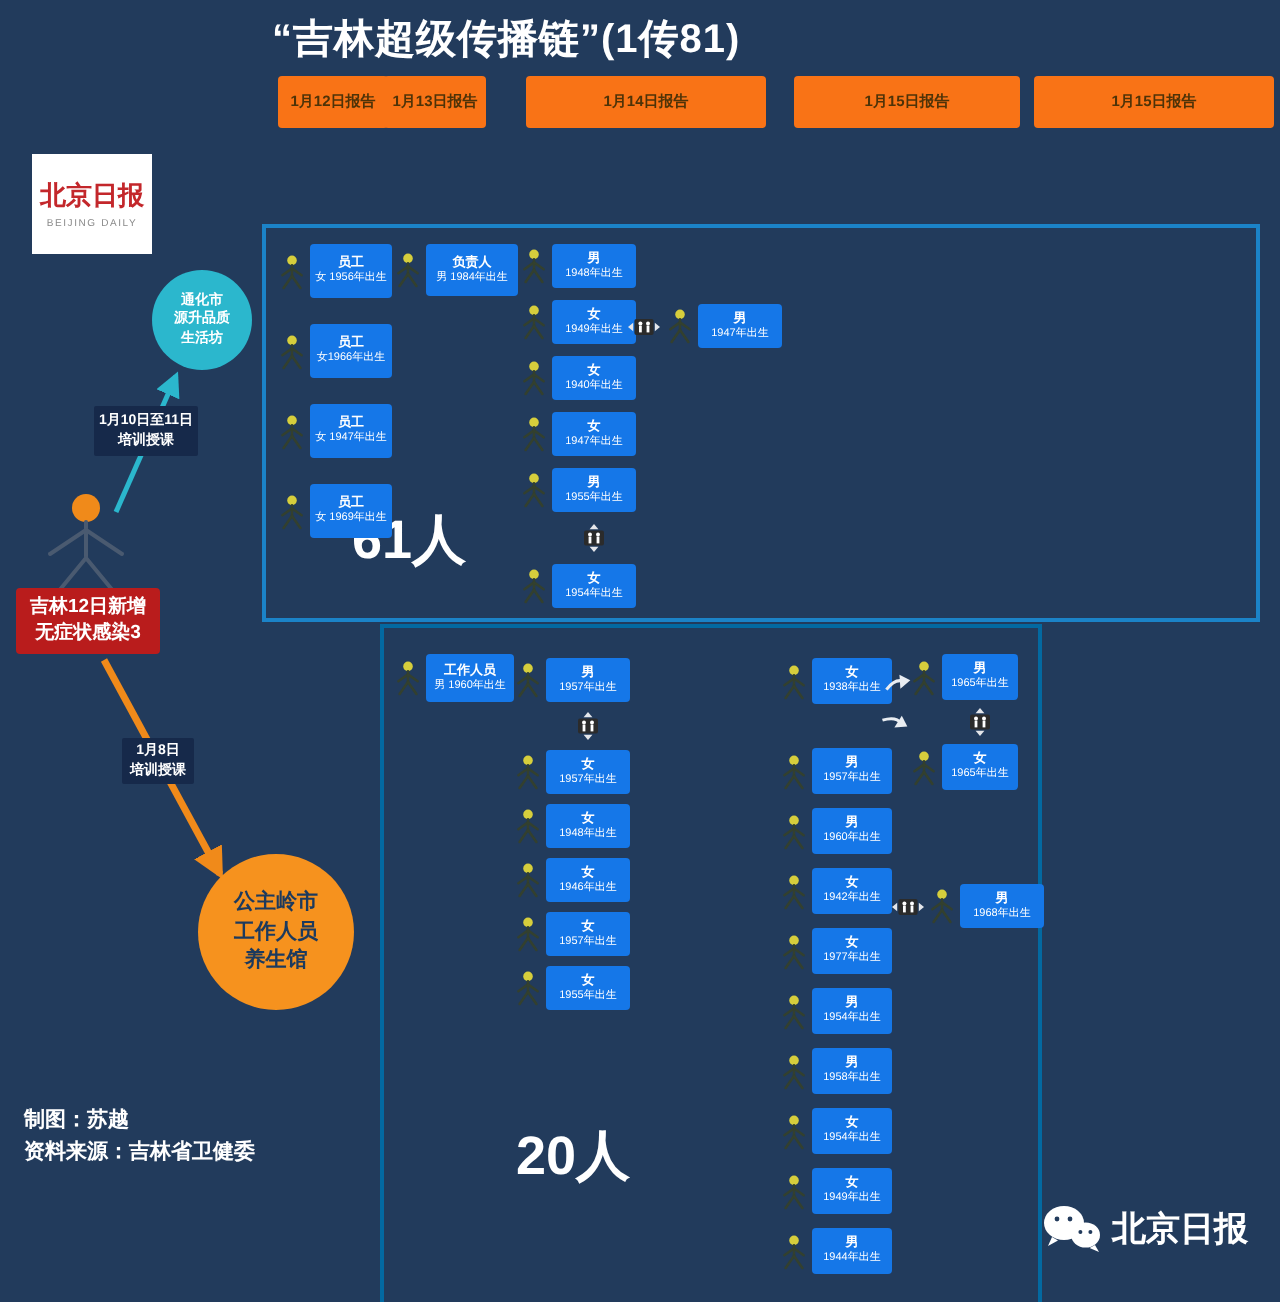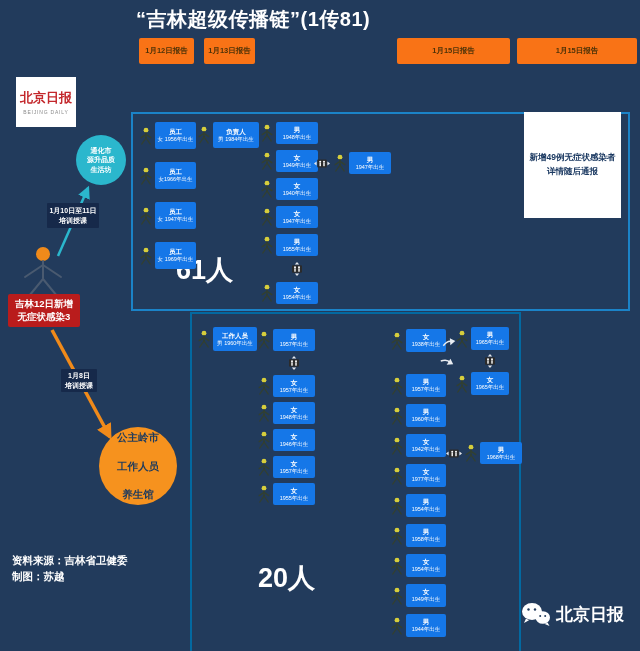--- a/index.html
+++ b/index.html
@@ -3,34 +3,34 @@
 <meta charset="utf-8">
 <style>
   html,body{margin:0;padding:0;background:#111;}
   .canvas{position:relative;width:640px;height:651px;background:#223B5C;overflow:hidden;
           font-family:"Liberation Sans","DejaVu Sans",sans-serif;}
 
   .title{position:absolute;left:136px;top:6px;color:#fff;font-size:20px;font-weight:bold;letter-spacing:.5px;white-space:nowrap;z-index:4;}
 
   .rbtn{position:absolute;top:38px;height:26px;background:#f97316;color:#4e3308;font-size:7.5px;font-weight:bold;
         display:flex;align-items:center;justify-content:center;border-radius:2px;z-index:4;}
-  #b1{left:139px;width:55px}#b2{left:204px;width:51px}#b3{left:263px;width:120px}
+  #b1{left:139px;width:55px}#b2{left:192px;width:51px}#b3{left:263px;width:120px}
   #b4{left:397px;width:113px}#b5{left:517px;width:120px}
 
   .logo-box{position:absolute;left:16px;top:77px;width:60px;height:50px;background:#fff;z-index:4;
             display:flex;flex-direction:column;align-items:center;justify-content:center;gap:2px;}
   .logo-cn{color:#c3272b;font-family:"Liberation Serif","DejaVu Serif",serif;font-weight:bold;font-size:13px;white-space:nowrap;}
   .logo-en{color:#8a8a8a;font-size:5px;letter-spacing:.8px;white-space:nowrap;}
 
   .edges-svg{position:absolute;left:0;top:0;z-index:1;pointer-events:none;}
 
   .venue{position:absolute;border-radius:50%;display:flex;flex-direction:column;align-items:center;justify-content:center;
          text-align:center;z-index:2;}
   #venue-top{left:76px;top:135px;width:50px;height:50px;background:#2BB7CD;color:#fff;font-size:7px;font-weight:bold;line-height:1.3;}
-  #venue-bottom{left:99px;top:427px;width:78px;height:78px;background:#F6921E;color:#1c3a5e;font-size:10.5px;font-weight:bold;line-height:1.4;gap:14px;}
+  #venue-bottom{left:99px;top:427px;width:78px;height:78px;background:#F6921E;color:#1c3a5e;font-size:10.5px;font-weight:bold;line-height:1.4;}
 
   .edge-label{position:absolute;background:#16294a;color:#fff;text-align:center;z-index:3;border-radius:1px;
               display:flex;flex-direction:column;justify-content:center;font-weight:bold;line-height:1.35;}
   #edge1{left:47px;top:203px;width:52px;height:25px;font-size:7px;}
   #edge2{left:61px;top:369px;width:36px;height:23px;font-size:7px;}
 
   .big-person{position:absolute;left:20px;top:246px;z-index:2;}
 
   .index-box{position:absolute;left:8px;top:294px;width:72px;height:33px;background:#b91c1c;color:#fff;
              font-size:9.5px;font-weight:bold;display:flex;flex-direction:column;align-items:center;justify-content:center;
@@ -84,20 +84,21 @@
 </style>
 </head>
 <body>
 
 <div class="canvas">
 
   <div class="title">“吉林超级传播链”(1传81)</div>
 
   <div class="rbtn" id="b1">1月12日报告</div>
   <div class="rbtn" id="b2">1月13日报告</div>
+  <div class="rbtn" id="b3">1月14日报告</div>
   <div class="rbtn" id="b4">1月15日报告</div>
   <div class="rbtn" id="b5">1月15日报告</div>
 
   <div class="logo-box">
     <div class="logo-cn">北京日报</div>
     <div class="logo-en">BEIJING DAILY</div>
   </div>
 
   <svg class="edges-svg" width="640" height="651">
     <defs>
@@ -395,24 +396,20 @@
             </svg>
           </span>
           <span class="plabel">
             <span class="l1">男</span>
             <span class="l2">1947年出生</span>
           </span>
         </div>
       </div>
   </div>
 
-  <div class="note-box">
-    <span>新增49例无症状感染者</span>
-    <span>详情随后通报</span>
-  </div>
 
   <div class="cluster" id="cluster-bottom">
     <div class="count" id="count20">20人</div>
     <div class="pcol" id="worker">
         <div class="person">
           <span class="stick-wrap">
             <svg width="12" height="18" viewBox="0 0 12 18">
               <circle cx="6" cy="3.2" r="2.4" fill="#D6CE3C"></circle>
               <g stroke="#33402f" stroke-width="1.3" stroke-linecap="round">
                 <line x1="6" y1="5.6" x2="6" y2="11"></line>
@@ -821,22 +818,22 @@
     </div>
     <div class="hand-arrow" id="harrow2">
       <svg width="14" height="11" viewBox="0 0 14 11">
           <path d="M1 8 Q6 3 10 5" fill="none" stroke="#e9edf2" stroke-width="1.5"></path>
           <path d="M8.5 1.5 L13.5 5 L8 8.5 Z" fill="#e9edf2"></path>
         </svg>
     </div>
   </div>
 
   <div class="credits">
+    <div>制图：苏越</div>
     <div>资料来源：吉林省卫健委</div>
-    <div>制图：苏越</div>
   </div>
 
   <div class="brand">
     <span class="stick-wrap">
       <svg width="30" height="25" viewBox="0 0 30 25">
         <ellipse cx="11" cy="9.5" rx="10" ry="8.5" fill="#fff"></ellipse>
         <path d="M5 16.5 L3 21 L8 18.2 Z" fill="#fff"></path>
         <circle cx="7.5" cy="7.5" r="1.2" fill="#223B5C"></circle>
         <circle cx="14" cy="7.5" r="1.2" fill="#223B5C"></circle>
         <ellipse cx="21.8" cy="15.5" rx="7.2" ry="6.3" fill="#fff"></ellipse>

